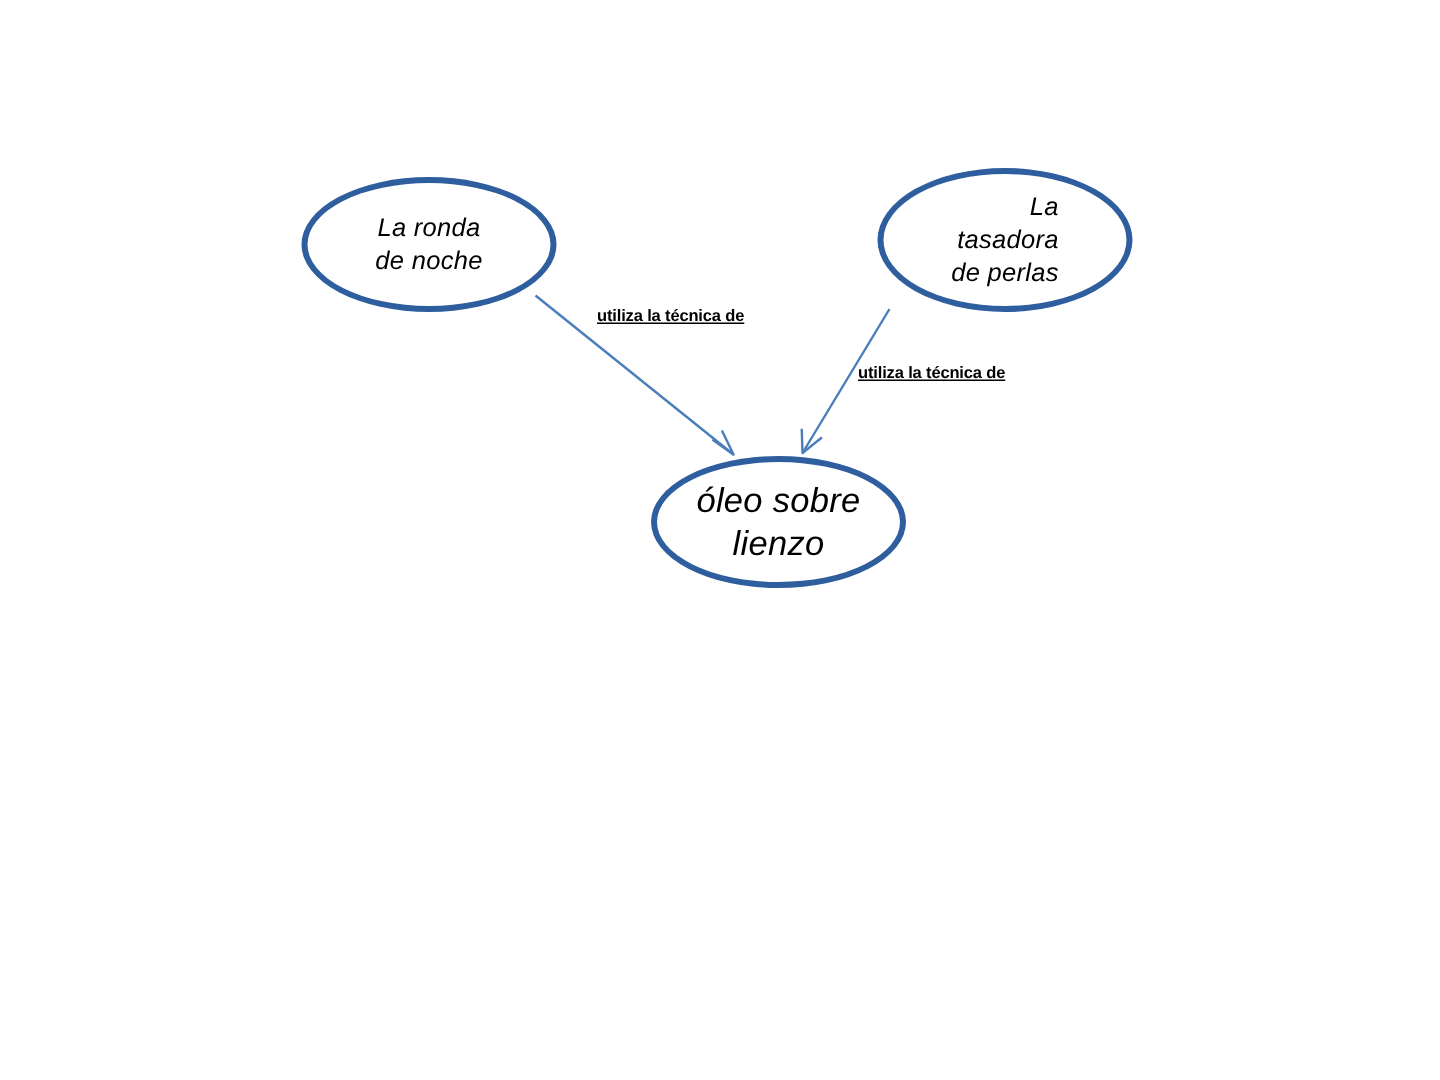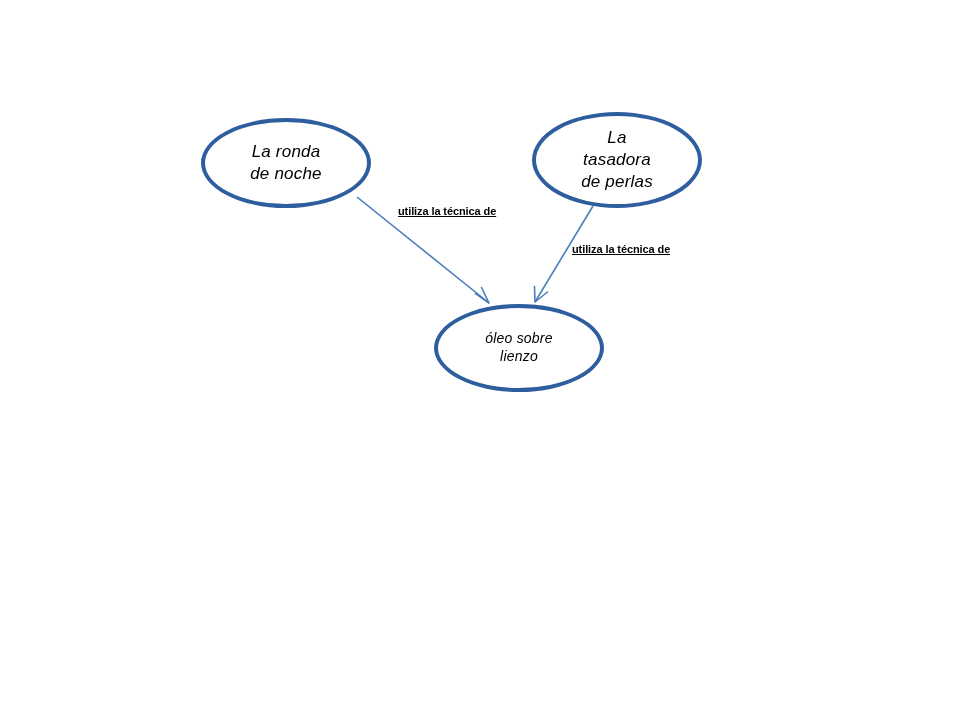--- a/index.html
+++ b/index.html
@@ -71,28 +71,28 @@
       <line x1="593" y1="206" x2="535" y2="302" stroke="#4A7EBB" stroke-width="1.6"></line>
       <path d="M 534.5 286.5 L 535 302 L 547.5 292" fill="none" stroke="#4A7EBB" stroke-width="1.6" stroke-linecap="round" stroke-linejoin="round"></path>
     </g>
   </svg>
 
   <div class="node" style="left:201px; top:118px; width:170px; height:90px; border-width:4px; border-color:#2E5E9E;">
     <span class="node-label" style="font-size:17px;">La ronda
 de noche</span>
   </div>
 
-  <div class="node" style="left:532px; top:112px; width:170px; height:96px; border-width:4px; border-color:#2E5E9E;">
+  <div class="node" style="left:585px; top:112px; width:170px; height:96px; border-width:4px; border-color:#2E5E9E;text-align:right;">
     <span class="node-label" style="font-size:17px;">La
 tasadora
 de perlas</span>
   </div>
 
   <div class="node" style="left:434px; top:304px; width:170px; height:88px; border-width:4px; border-color:#2E5E9E;">
-    <span class="node-label" style="font-size:14px;">óleo sobre
+    <span class="node-label" style="font-size:23px;">óleo sobre
 lienzo</span>
   </div>
 
   <div class="edge-label" style="left:398px; top:205px; font-size:11px;">utiliza la técnica de</div>
 
   <div class="edge-label" style="left:572px; top:243px; font-size:11px;">utiliza la técnica de</div>
 
 </div>
 
 </body></html>

